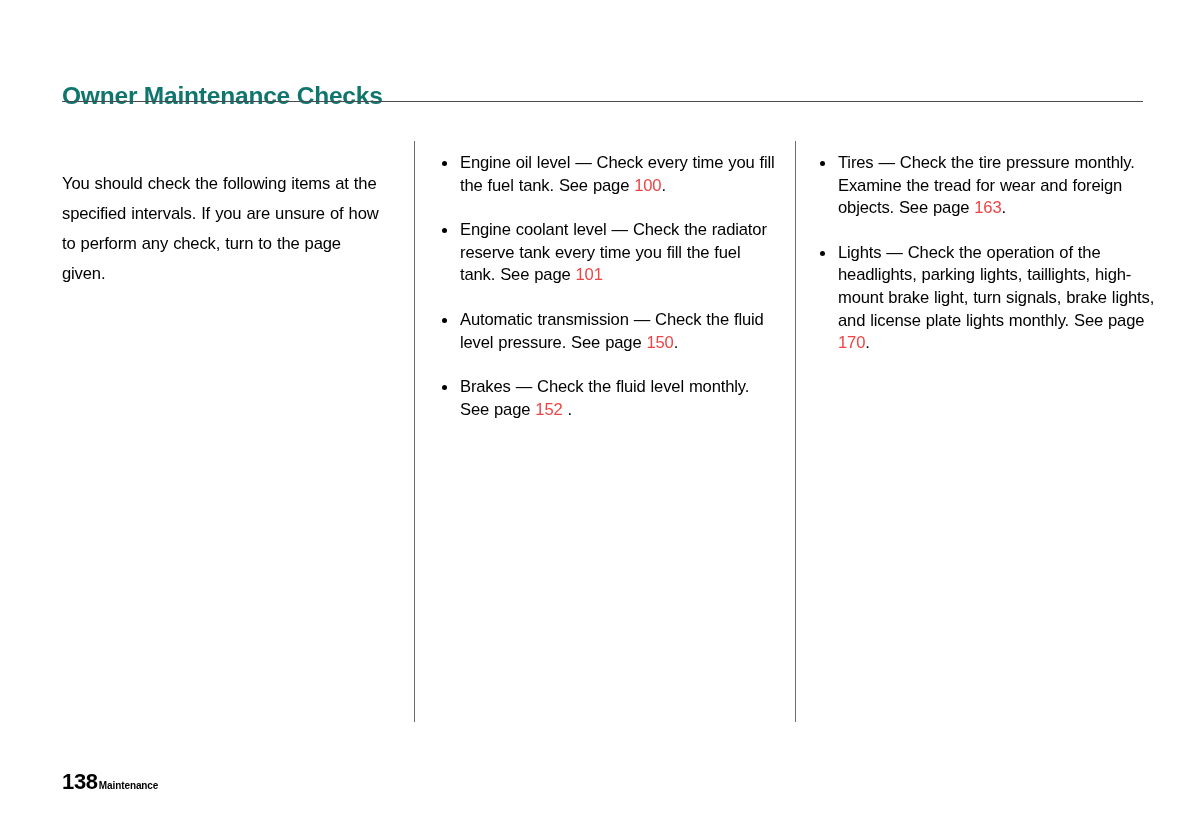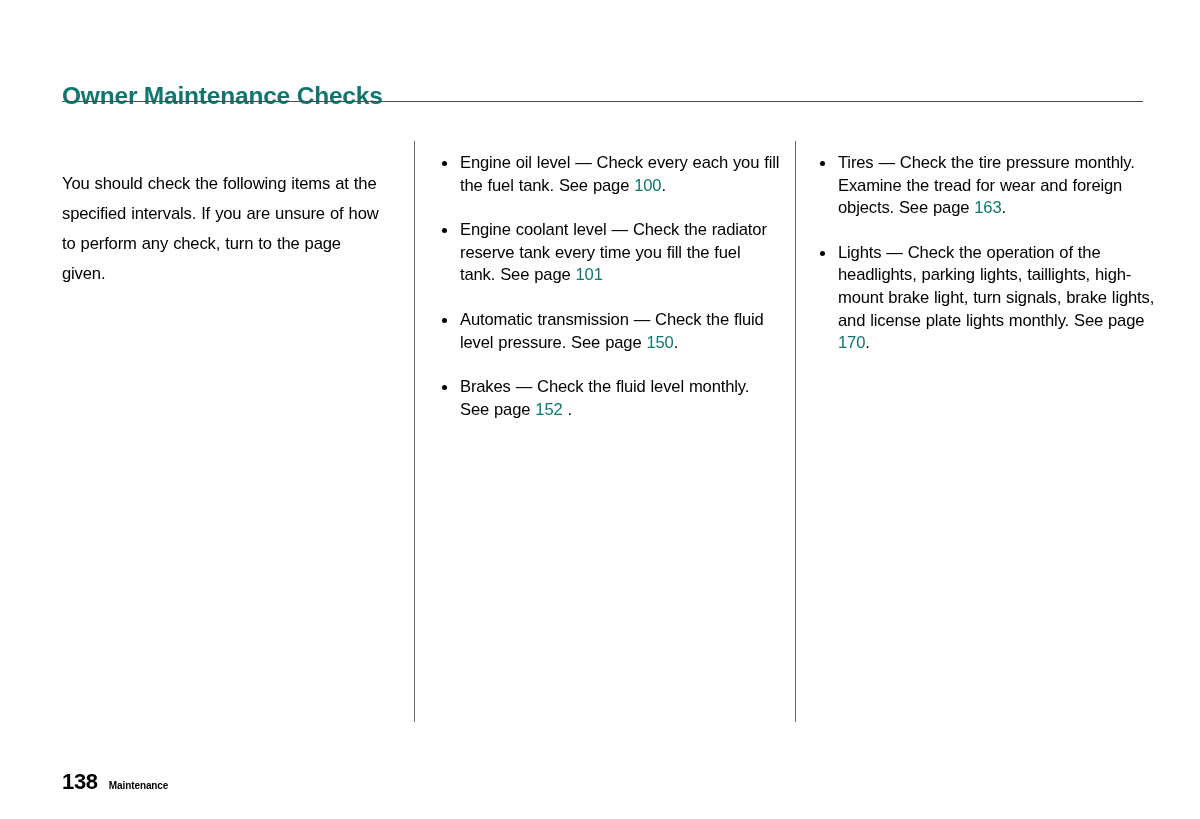--- a/index.html
+++ b/index.html
@@ -103,31 +103,31 @@
     position: absolute;
     left: 2px;
     top: 9px;
     width: 5px;
     height: 5px;
     border-radius: 50%;
     background: #000;
   }
 
   .page-ref {
-    color: #0f766e;
+    color: #ef4444;
   }
 
   
   .footer {
     position: absolute;
     left: 62px;
     top: 769px;
     display: flex;
     align-items: baseline;
-    gap: 11px;
+    gap: 1px;
   }
   .footer-page-number {
     font-size: 22px;
     font-weight: bold;
     letter-spacing: -0.3px;
   }
   .footer-section {
     font-size: 10px;
     font-weight: bold;
     letter-spacing: -0.1px;
@@ -144,21 +144,21 @@
 
   <div class="col-divider first"></div>
   <div class="col-divider second"></div>
 
   <div class="column col-intro">
     <p class="intro-text">You should check the following items at the specified intervals. If you are unsure of how to perform any check, turn to the page given.</p>
   </div>
 
   <div class="column col-mid">
     <ul class="check-list">
-        <li><span class="bullet-dot"></span><span>Engine oil level — Check every each you fill the fuel tank. See page </span><span class="page-ref">100</span><span>.</span></li>
+        <li><span class="bullet-dot"></span><span>Engine oil level — Check every time you fill the fuel tank. See page </span><span class="page-ref">100</span><span>.</span></li>
         <li><span class="bullet-dot"></span><span>Engine coolant level — Check the radiator reserve tank every time you fill the fuel tank. See page </span><span class="page-ref">101</span></li>
         <li><span class="bullet-dot"></span><span>Automatic transmission — Check the fluid level pressure. See page </span><span class="page-ref">150</span><span>.</span></li>
         <li><span class="bullet-dot"></span><span>Brakes — Check the fluid level monthly. See page </span><span class="page-ref">152</span><span> .</span></li>
       </ul>
   </div>
 
   <div class="column col-right">
     <ul class="check-list">
         <li><span class="bullet-dot"></span><span>Tires — Check the tire pressure monthly. Examine the tread for wear and foreign objects. See page </span><span class="page-ref">163</span><span>.</span></li>
         <li><span class="bullet-dot"></span><span>Lights — Check the operation of the headlights, parking lights, taillights, high-mount brake light, turn signals, brake lights, and license plate lights monthly. See page </span><span class="page-ref">170</span><span>.</span></li>

